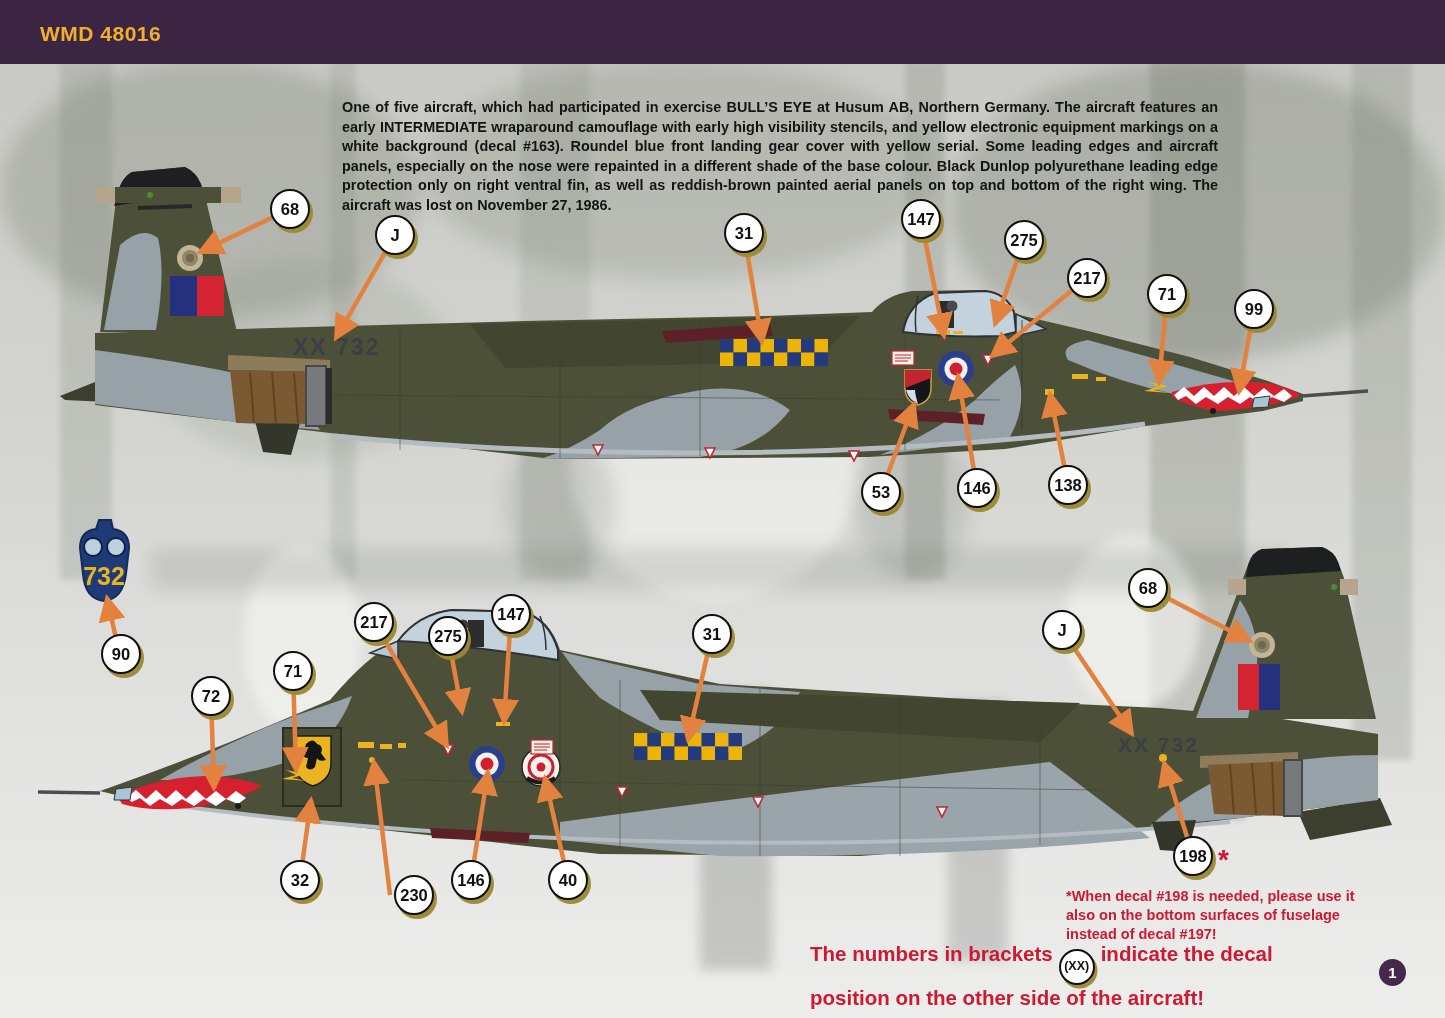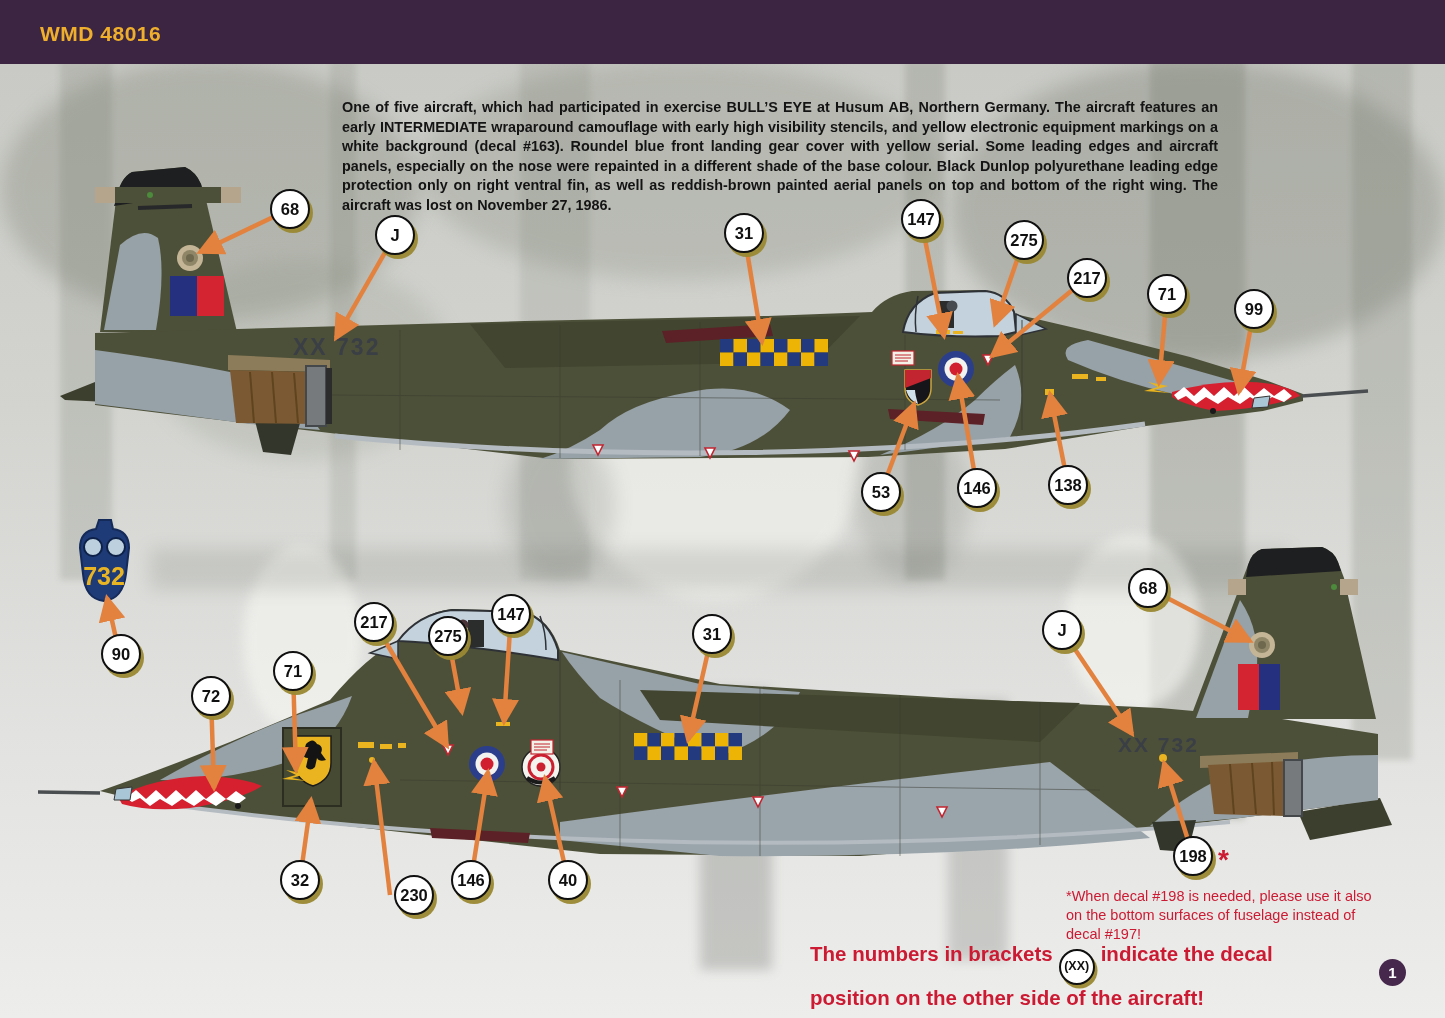--- a/index.html
+++ b/index.html
@@ -22,21 +22,21 @@
   .title-block h1{margin:0 0 3px 0;font-size:16.5px;font-weight:700;}
   .title-block p{margin:0;font-size:14.4px;font-weight:700;line-height:19.6px;text-align:justify;}
   
   .callout{position:absolute;width:40px;height:40px;border-radius:50%;background:#fff;
            border:2.5px solid #101010;box-sizing:border-box;display:flex;align-items:center;
            justify-content:center;font-size:16.5px;font-weight:700;color:#101010;
            box-shadow:3px 4px 0 rgba(154,137,51,.95);}
   .ast{position:absolute;color:var(--red,#cc1a33);font-size:28px;font-weight:700;line-height:1;}
   
   .asterisk-note{position:absolute;left:1066px;top:887px;width:310px;font-size:14.5px;
-                 font-weight:400;line-height:19px;color:var(--red,#cc1a33);}
+                 font-weight:700;line-height:19px;color:var(--red,#cc1a33);}
   .footer-brand{position:absolute;left:36px;top:950px;font-size:34px;font-weight:700;
                 letter-spacing:-.5px;color:var(--purple,#3b2542);}
   .footer-note{position:absolute;left:810px;top:941px;width:540px;font-size:20.5px;font-weight:700;
                line-height:25px;color:var(--red,#cc1a33);}
   .bracket-circle{display:inline-flex;align-items:center;justify-content:center;width:36px;height:36px;
                border-radius:50%;background:#fff;border:2px solid #101010;box-sizing:border-box;
                font-size:12.5px;font-weight:700;color:#101010;vertical-align:-9px;margin:0 6px;
                box-shadow:2.5px 3.5px 0 rgba(154,137,51,.95);}
   .page-badge{position:absolute;left:1379px;top:959px;width:27px;height:27px;border-radius:50%;
               background:#46284c;color:#fff;display:flex;align-items:center;justify-content:center;

